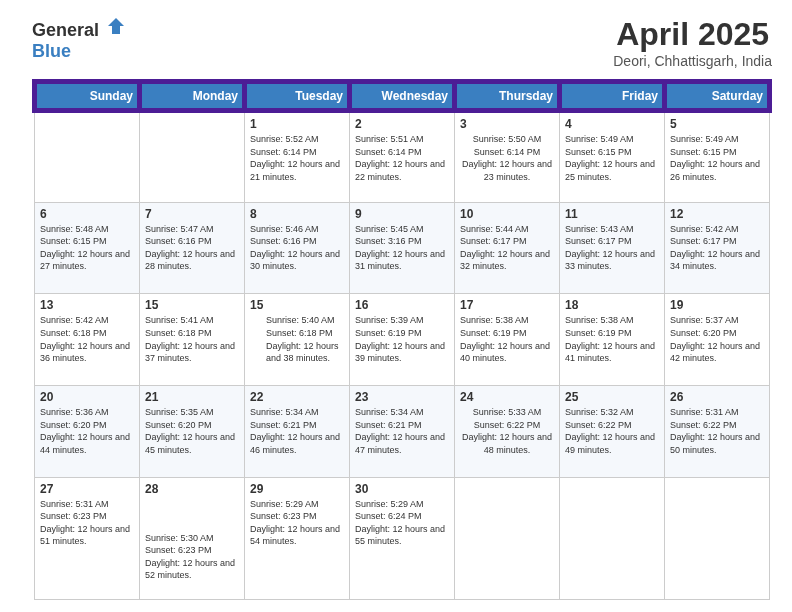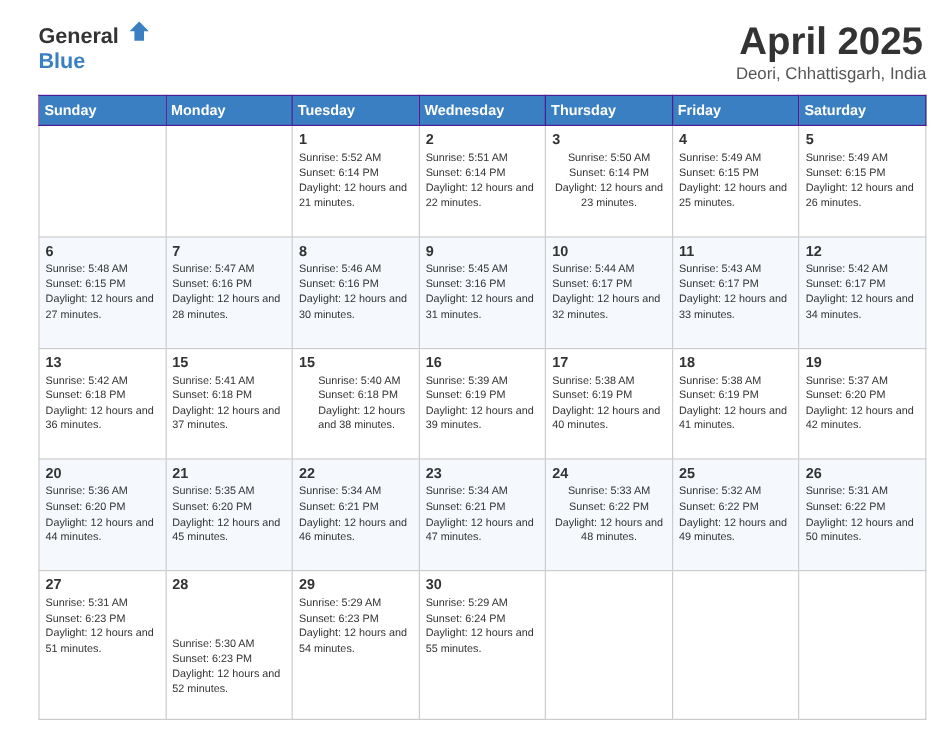--- a/index.html
+++ b/index.html
@@ -60,22 +60,22 @@
       border-collapse: collapse;
       width: 100%;
       table-layout: fixed;
     }
     .calendar th {
       background-color: #3a7fc1;
       color: #fff;
       font-size: 12px;
       font-weight: bold;
       padding: 5px 4px;
-      text-align: left;
-      border: 1px solid #4c1d95;
+      text-align: right;
+      border: 5px solid #4c1d95;
     }
     .calendar td {
       vertical-align: top;
       border: 1px solid #ccc;
       padding: 4px 5px;
       font-size: 9.5px;
       color: #333;
       height: 82px;
     }
     .calendar tr:nth-child(even) td {

